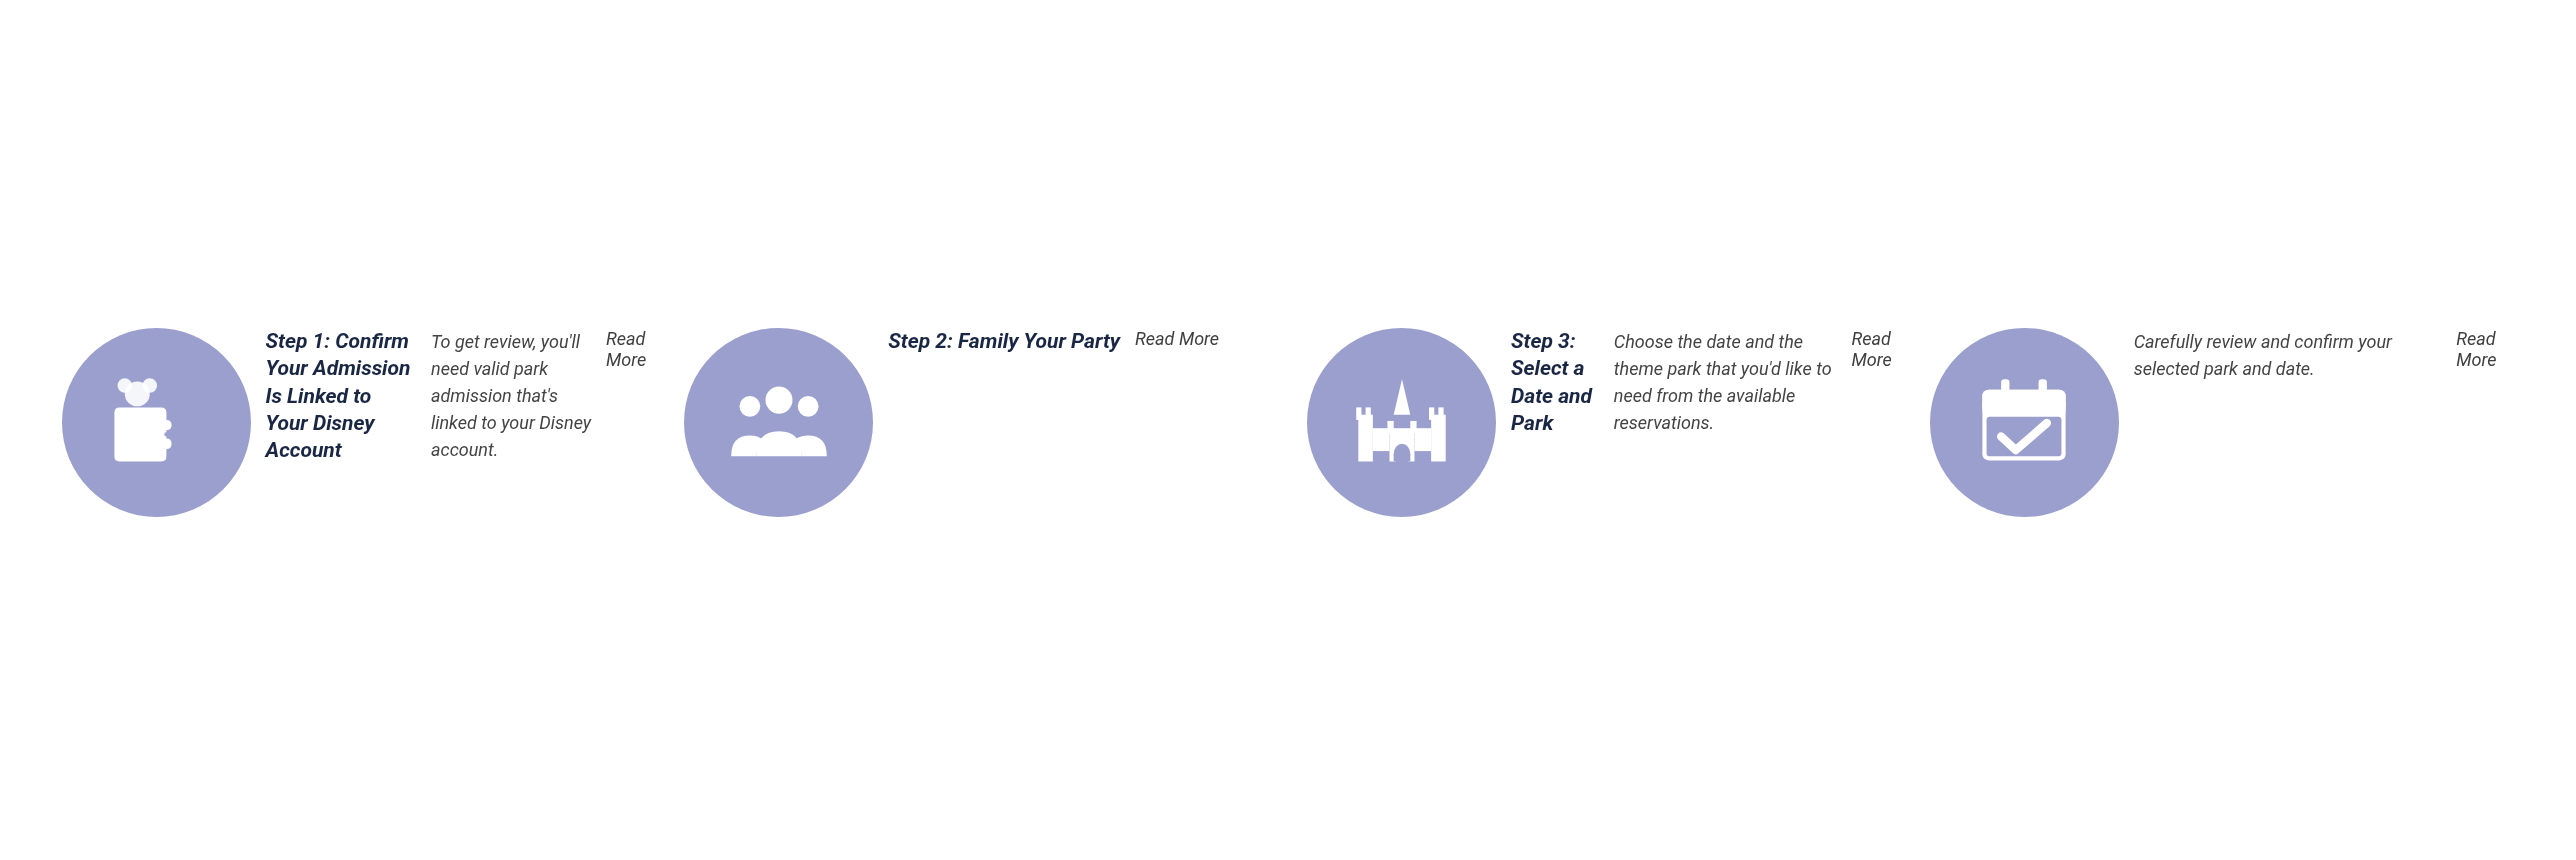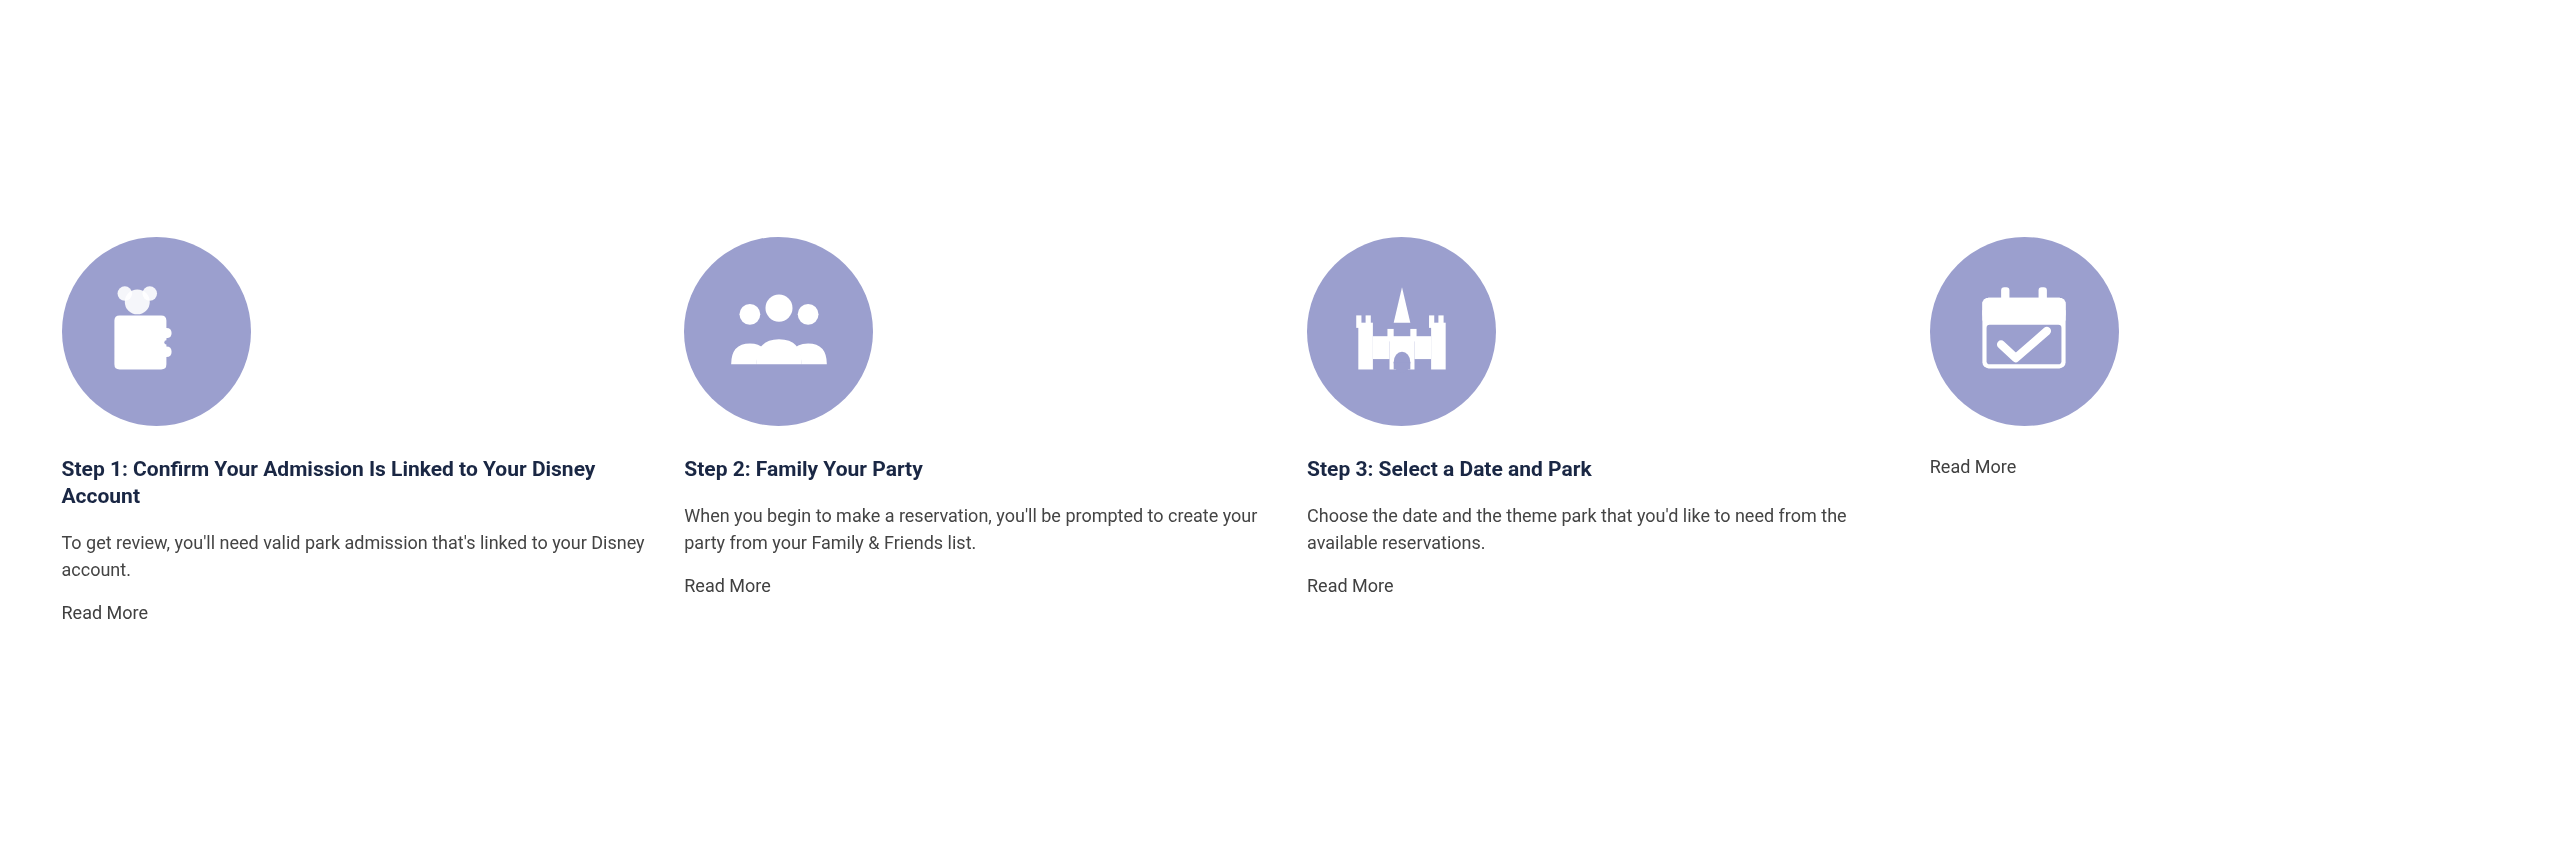--- a/index.html
+++ b/index.html
@@ -23,23 +23,24 @@
       flex-direction: row;
       gap: 38px;
       max-width: 2453px;
       width: 100%;
       align-items: flex-start;
     }
 
     .step-card {
       flex: 1;
       display: flex;
-      flex-direction: column;
+      flex-direction: row;
       align-items: flex-start;
       gap: 15px;
+      font-style: italic;
     }
 
     .step-icon-circle {
       width: 189px;
       height: 189px;
       border-radius: 50%;
       background-color: #9b9fce;
       display: flex;
       align-items: center;
       justify-content: center;
@@ -112,21 +113,20 @@
         <path d="M28 82 Q28 58 50 58 Q72 58 72 82 Z" fill="white"></path>
 
         <circle cx="22" cy="34" r="10" fill="white"></circle>
         <path d="M4 82 Q4 62 22 62 Q33 62 38 70 Q30 65 28 82 Z" fill="white"></path>
 
         <circle cx="78" cy="34" r="10" fill="white"></circle>
         <path d="M96 82 Q96 62 78 62 Q67 62 62 70 Q70 65 72 82 Z" fill="white"></path>
       </svg>
     </div>
     <div class="step-title">Step 2: Family Your Party</div>
-    <div class="step-description">When you begin to make a reservation, you'll be prompted to create your party from your Family &amp; Friends list.</div>
     <a class="read-more-link" href="#">Read More</a>
   </div>
 
   <div class="step-card">
     <div class="step-icon-circle">
 
       <svg viewBox="0 0 100 100" xmlns="http://www.w3.org/2000/svg">
 
         <rect x="8" y="42" width="14" height="45" fill="white"></rect>
         <rect x="6" y="35" width="5" height="12" fill="white"></rect>
@@ -165,17 +165,18 @@
         <rect x="10" y="18" width="80" height="68" rx="6" fill="white"></rect>
 
         <rect x="10" y="18" width="80" height="22" rx="6" fill="white"></rect>
         <rect x="10" y="30" width="80" height="10" fill="white"></rect>
 
         <rect x="14" y="44" width="72" height="38" rx="3" fill="#9b9fce"></rect>
 
         <polyline points="28,63 42,76 72,50" stroke="white" stroke-width="8" fill="none" stroke-linecap="round" stroke-linejoin="round"></polyline>
       </svg>
     </div>
+    <div class="step-description">Carefully review and confirm your selected park and date.</div>
     <a class="read-more-link" href="#">Read More</a>
   </div>
 
 </div>
 
 
 </body></html>

